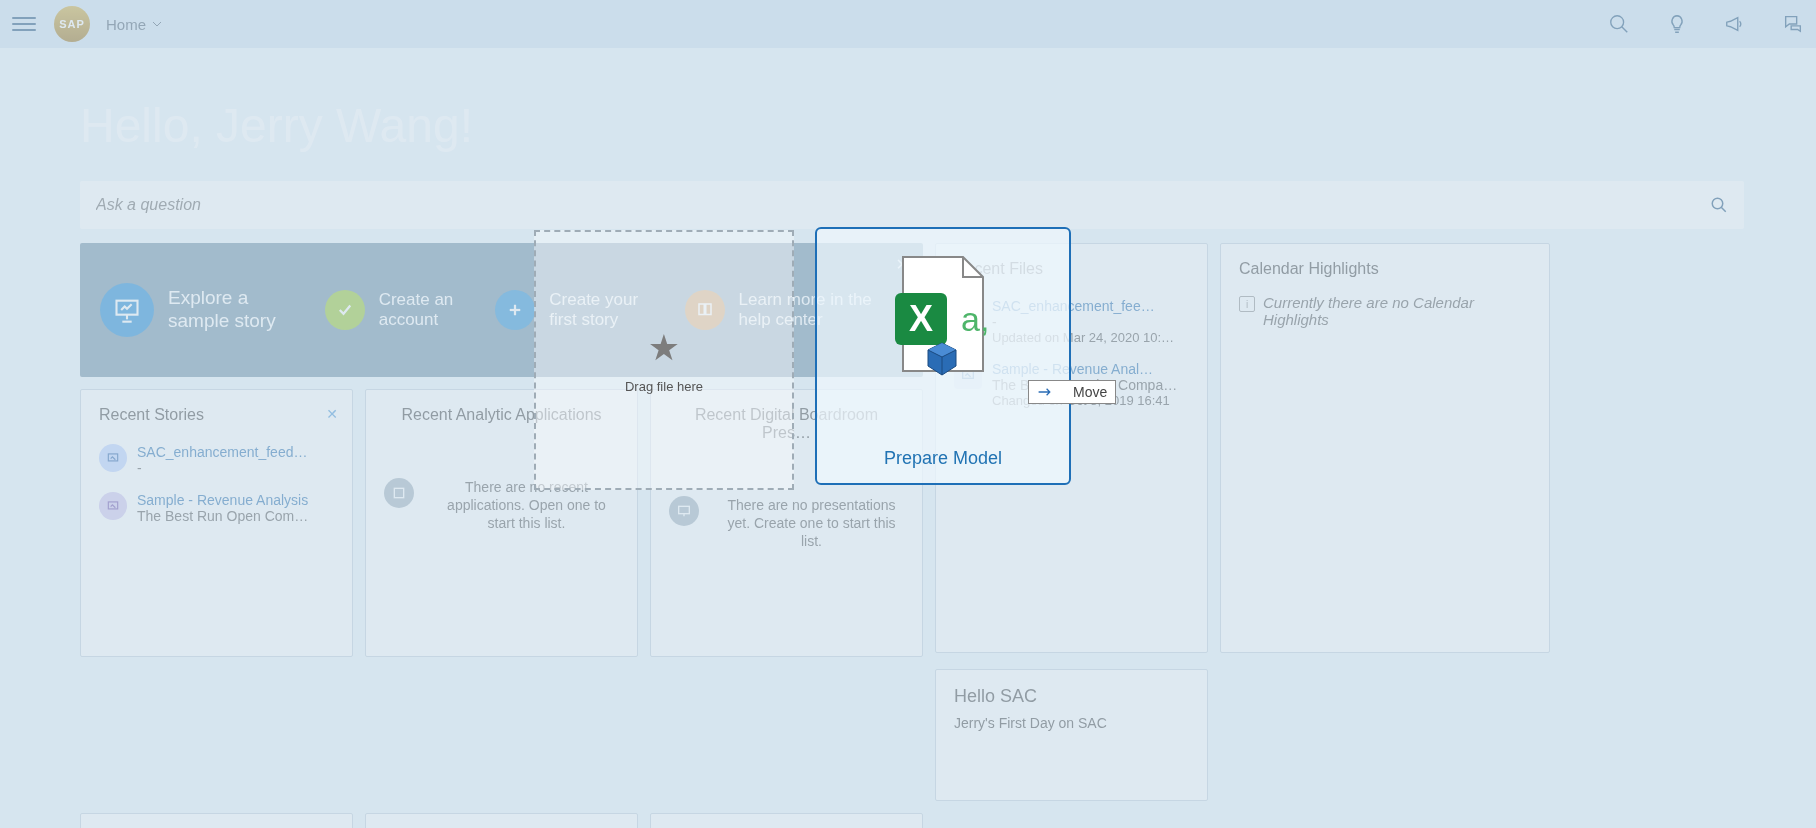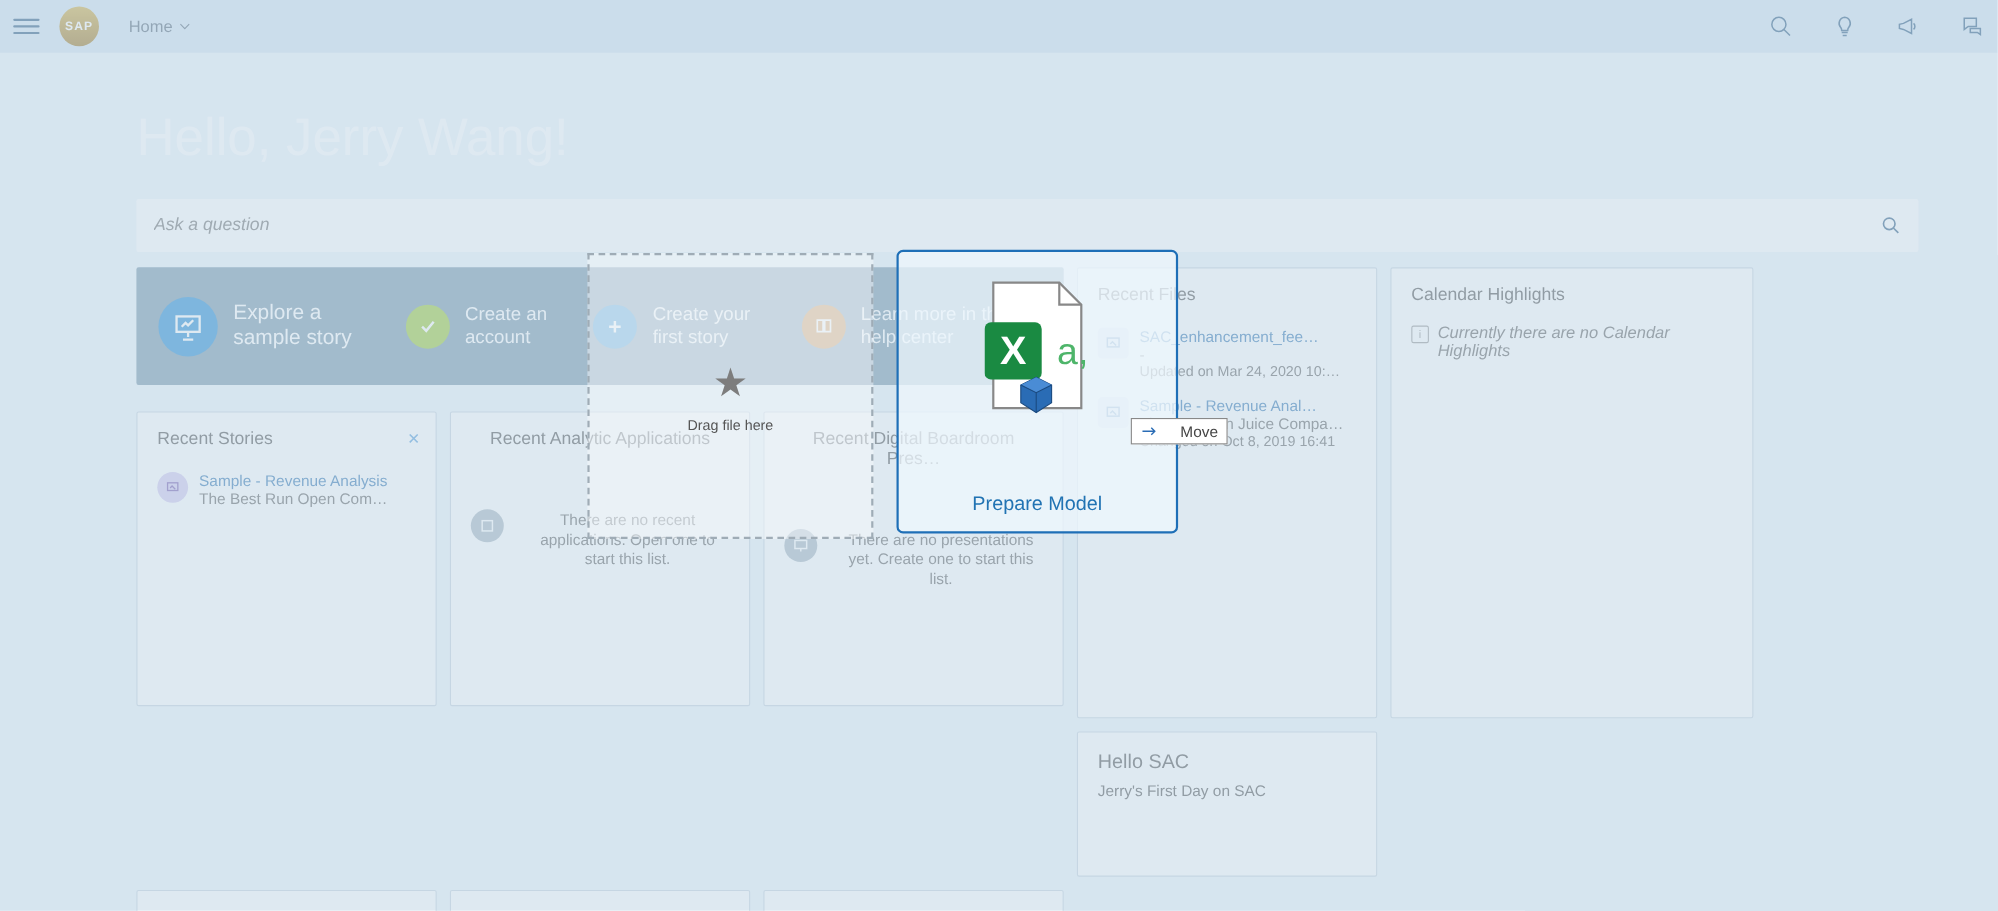--- a/index.html
+++ b/index.html
@@ -5,40 +5,40 @@
 * { margin: 0; padding: 0; box-sizing: border-box; font-family: Arial, Helvetica, sans-serif; }
 body { width: 1816px; height: 828px; background: #eef5fb; position: relative; overflow: hidden; }
 
 
 .dim { position: absolute; inset: 0; background: rgba(195, 215, 230, 0.55); pointer-events: none; z-index: 50; }
 
 
 .topbar { position: absolute; top: 0; left: 0; right: 0; height: 48px; background: #d6e5f2; display: flex; align-items: center; padding: 0 12px; z-index: 1; }
 .menu-btn { width: 24px; height: 24px; display: flex; flex-direction: column; justify-content: center; gap: 4px; cursor: pointer; margin-right: 18px; }
 .menu-btn span { height: 2px; background: #346187; border-radius: 1px; }
-.sap-logo { width: 36px; height: 36px; border-radius: 50%; background: linear-gradient(180deg,#d2b04b,#a07a2b); display: flex; align-items: center; justify-content: center; font-size: 11px; font-weight: bold; color: #fff; margin-right: 27px; letter-spacing: 1px; }
+.sap-logo { width: 36px; height: 36px; border-radius: 50%; background: linear-gradient(180deg,#d2b04b,#a07a2b); display: flex; align-items: center; justify-content: center; font-size: 11px; font-weight: bold; color: #fff; margin-right: 16px; letter-spacing: 1px; }
 .home-drop { color: #5a6c7d; font-size: 15px; display: flex; align-items: center; gap: 6px; cursor: pointer; }
 .home-drop svg { width: 10px; height: 6px; }
 .top-icons { margin-left: auto; display: flex; gap: 36px; }
 .top-icons .ic { width: 22px; height: 22px; cursor: pointer; display:flex; align-items:center; justify-content:center;}
 .top-icons svg { stroke:#346187; fill:none; stroke-width:1.5; }
 
 
-.main { position: absolute; top: 48px; left: 0; right: 0; bottom: 0; padding: 50px 72px 0 80px; z-index: 1; margin-left: 44px; }
+.main { position: absolute; top: 48px; left: 0; right: 0; bottom: 0; padding: 50px 72px 0 80px; z-index: 1; }
 .greeting { font-size: 48px; font-weight: 300; color: #fff; margin-bottom: 28px; }
 .search { background: #fff; height: 48px; display: flex; align-items: center; padding: 0 16px; margin-bottom: 14px; border-radius: 2px; }
 .search input { flex: 1; border: none; outline: none; font-size: 16px; font-style: italic; color: #888; background: transparent; }
 .search .sic { width: 18px; height: 18px; }
 .search .sic svg { stroke:#346187; fill:none; stroke-width:2;}
 
 
 .grid { display: grid; grid-template-columns: 273px 273px 273px 273px 330px; gap: 12px; }
 
 
-.started { grid-column: 1 / span 3; background: #7a99ad; height: 107px; border-radius: 2px; display: flex; align-items: center; padding: 0 20px; gap: 18px; position: relative; }
+.started { grid-column: 1 / span 3; background: #7a99ad; height: 134px; border-radius: 2px; display: flex; align-items: center; padding: 0 20px; gap: 18px; position: relative; }
 .started .item { display: flex; align-items: center; gap: 14px; color: #fff; }
 .started .circle-ic { width: 54px; height: 54px; border-radius: 50%; display: flex; align-items: center; justify-content: center; flex-shrink:0;}
 .started .c1 { background:#2c8fd4; }
 .started .c2 { background:#9ecb3c; width:40px; height:40px; }
 .started .c3 { background:#3a97d4; width:40px; height:40px; }
 .started .c4 { background:#d68d3c; width:40px; height:40px; }
 .started .txt { font-size: 19px; line-height: 1.2; color:#fff; font-weight: 300;}
 .started .txt-sm { font-size: 17px; line-height:1.2; color:#fff;}
 .started .close-x { position:absolute; top:12px; right:14px; color:#fff; font-size:16px; cursor:pointer;}
 
@@ -228,20 +228,32 @@
       <div class="panel-title">Calendar Highlights</div>
       <div class="empty-cal">
         <div class="i-ic">i</div>
         <div>Currently there are no Calendar Highlights</div>
       </div>
     </div>
 
     <div class="panel stories">
       <div class="panel-title">Recent Stories</div>
       <div class="close-x">✕</div>
+      <div class="story-item">
+        <div class="sic b">
+            <svg width="14" height="14" viewBox="0 0 24 24" fill="none" stroke="#3a6db0" stroke-width="2">
+              <rect x="4" y="5" width="16" height="12"></rect>
+              <path d="M8 13l3-3 5 5"></path>
+            </svg>
+          </div>
+        <div class="st-txt">
+          <div class="st-title">SAC_enhancement_feed…</div>
+          <div class="st-sub">-</div>
+        </div>
+      </div>
       <div class="story-item">
         <div class="sic p">
             <svg width="14" height="14" viewBox="0 0 24 24" fill="none" stroke="#7a5db0" stroke-width="2">
               <rect x="4" y="5" width="16" height="12"></rect>
               <path d="M8 13l3-3 5 5"></path>
             </svg>
           </div>
         <div class="st-txt">
           <div class="st-title">Sample - Revenue Analysis</div>
           <div class="st-sub">The Best Run Open Com…</div>

